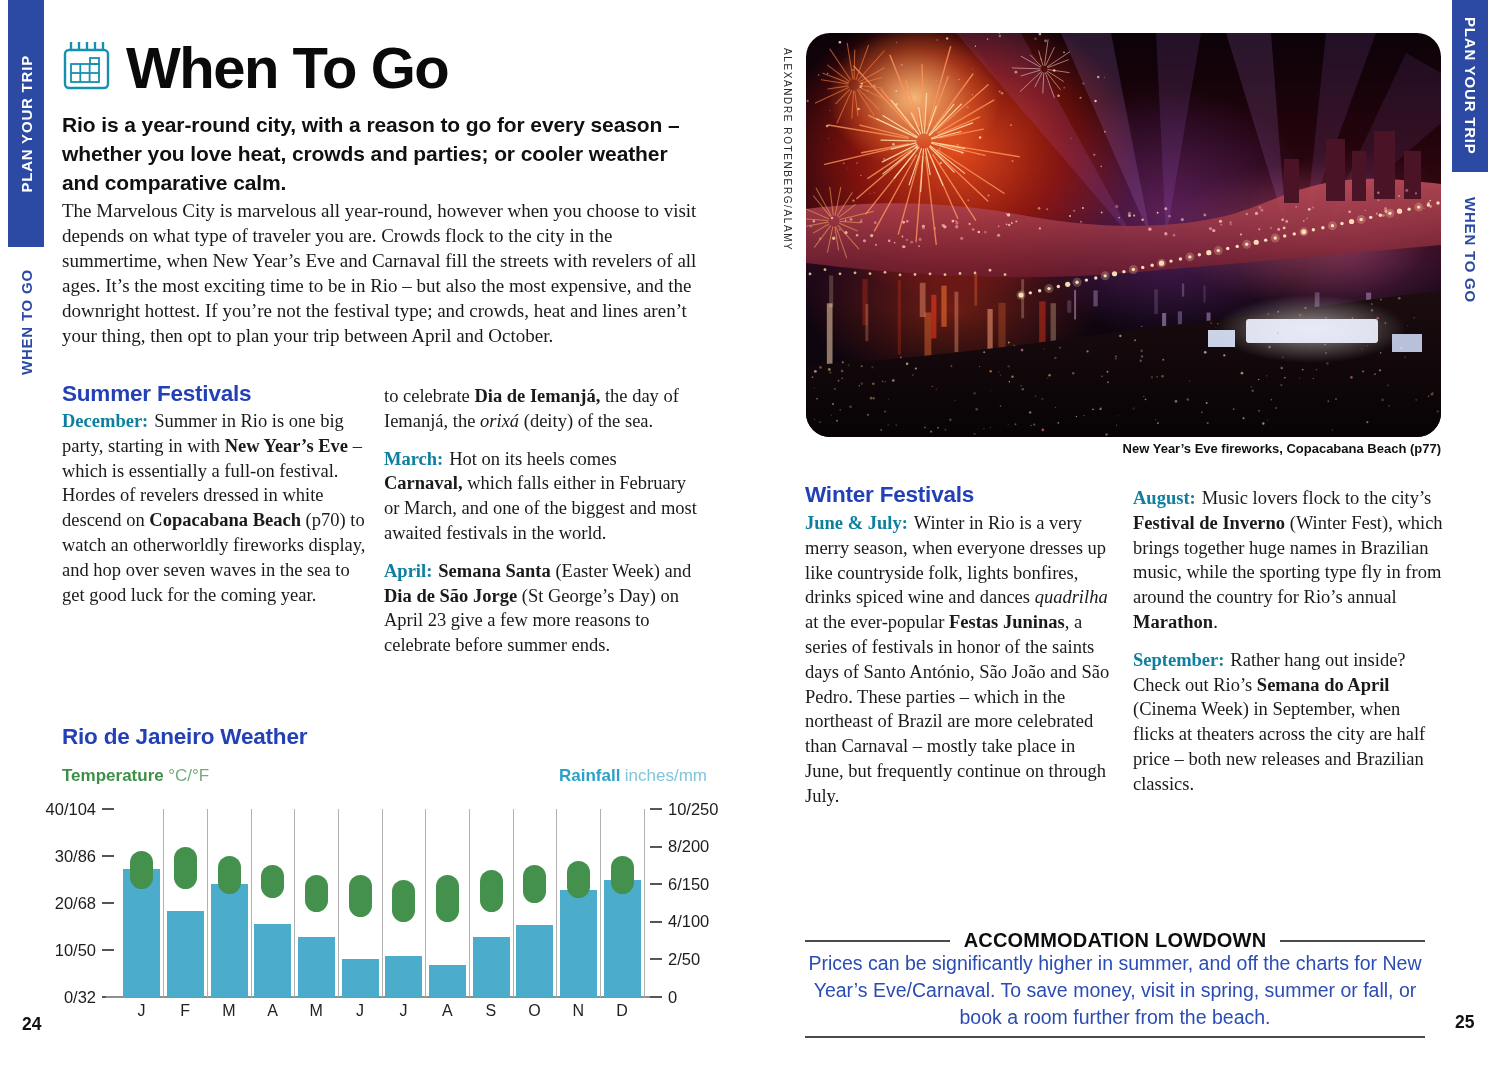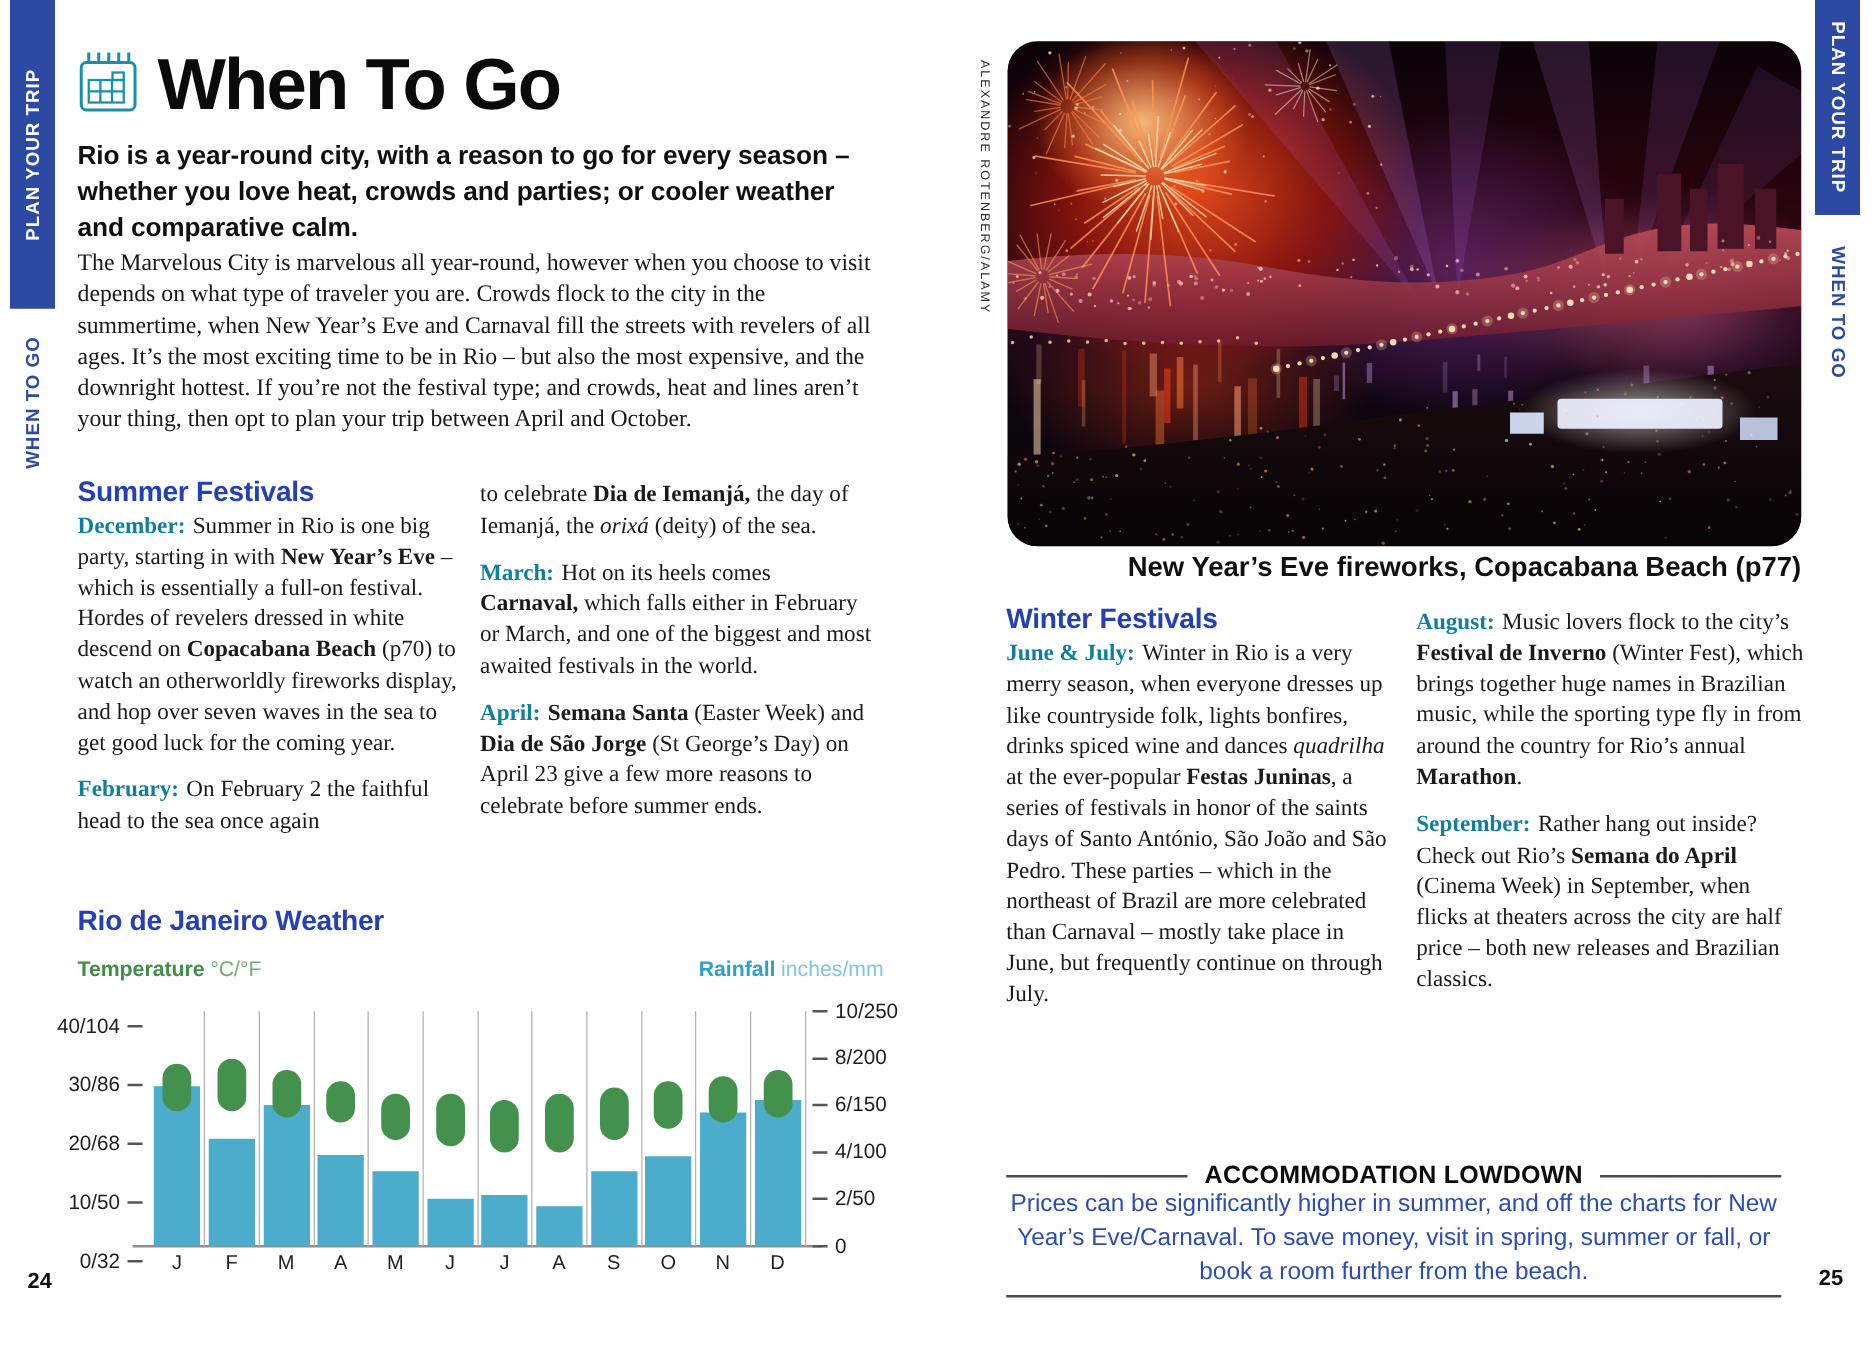--- a/index.html
+++ b/index.html
@@ -34,38 +34,38 @@
   .legend-blue-b{color:#2BA1C9;font-weight:700;font-size:17px;}
   .legend-blue{color:#7FC5DE;font-size:17px;}
   #chart{width:645px;height:226px;}
   #plot{position:absolute;left:58px;top:9px;width:524px;height:188px;}
   .gridline{position:absolute;top:0;width:1px;background:#b3b1b1;}
   .baseline{position:absolute;left:-14px;right:-14px;bottom:-1px;height:2px;background:#8f8f8f;}
   .rain-bar{position:absolute;bottom:0;}
   .temp-cap{position:absolute;border-radius:12px;}
   .tick{position:absolute;height:18px;display:flex;align-items:center;font-size:16.5px;color:#1d1d1d;font-weight:500;}
   .tick .dash{display:inline-block;width:12px;height:2px;background:#555;}
-  .tickL{justify-content:flex-end;right:0;margin-top:12px;}
+  .tickL{justify-content:flex-end;right:0;}
   .tickL span{margin-right:6px;}
   .tickR{left:0;}
   .tickR span{margin-left:6px;}
   .month-lab{position:absolute;top:0;text-align:center;font-size:16px;color:#222;letter-spacing:.5px;}
 
   
   .photo{border-radius:24px;overflow:hidden;
      background:linear-gradient(180deg,#0b0208 0%,#23040c 26%,#330711 44%,#23091a 58%,#0e0510 72%,#0b0609 100%);}
   .photo .glow{position:absolute;pointer-events:none;}
   .g1{left:-12%;top:-18%;width:72%;height:95%;background:radial-gradient(closest-side,rgba(255,84,30,.85),rgba(214,32,12,.5) 45%,rgba(120,10,5,0) 78%);}
   .g2{left:0%;top:-6%;width:34%;height:44%;background:radial-gradient(closest-side,rgba(255,200,130,.9),rgba(255,120,50,.35) 55%,rgba(0,0,0,0) 80%);}
   .g3{left:28%;top:6%;width:58%;height:78%;background:radial-gradient(closest-side,rgba(155,72,205,.38),rgba(110,50,160,.18) 55%,rgba(0,0,0,0) 80%);}
   .g4{left:62%;top:22%;width:48%;height:60%;background:radial-gradient(closest-side,rgba(225,92,185,.30),rgba(0,0,0,0) 78%);}
   .g5{left:52%;top:28%;width:52%;height:44%;background:radial-gradient(closest-side,rgba(255,125,118,.28),rgba(0,0,0,0) 80%);}
   .g6{left:-6%;top:44%;width:58%;height:48%;background:radial-gradient(closest-side,rgba(255,66,22,.38),rgba(0,0,0,0) 80%);}
   .photo-credit{writing-mode:vertical-rl;font-size:10px;letter-spacing:1.6px;color:#2b2b2b;white-space:nowrap;}
-  .photo-caption{font-size:22px;font-weight:700;color:#101010;text-align:right;}
+  .photo-caption{font-size:13px;font-weight:700;color:#101010;text-align:right;}
 
   
   .acc-titlerow{display:flex;align-items:center;}
   .acc-rule{flex:1;height:2px;background:#4a4a4a;}
   .acc-title{margin:0 14px;font-size:20px;font-weight:800;letter-spacing:.2px;color:#0d0d0d;white-space:nowrap;}
   .acc-text{color:#2B4CB4;font-size:19.5px;line-height:27px;font-weight:500;text-align:center;}
   .acc-bottomrule{height:2px;background:#4a4a4a;}
   .pagenum{font-size:17.5px;font-weight:700;color:#111;}
 </style>
 </head>
@@ -105,21 +105,20 @@
     </g>
   </svg>
   <h1 class="abs page-title" style="left:126px;top:34px;">When To Go</h1>
 
   <p class="abs intro-lead" style="left:62px;top:110px;width:638px;margin:0;">Rio is a year-round city, with a reason to go for every season – whether you love heat, crowds and parties; or cooler weather and comparative calm.</p>
   <p class="abs intro-body" style="left:62px;top:199px;width:642px;margin:0;">The Marvelous City is marvelous all year-round, however when you choose to visit depends on what type of traveler you are. Crowds flock to the city in the summertime, when New Year’s Eve and Carnaval fill the streets with revelers of all ages. It’s the most exciting time to be in Rio – but also the most expensive, and the downright hottest. If you’re not the festival type; and crowds, heat and lines aren’t your thing, then opt to plan your trip between April and October.</p>
 
   <div class="abs sec-heading" style="left:62px;top:381px;">Summer Festivals</div>
   <div class="abs" style="left:62px;top:409px;width:304px;">
     <p class="entry"><span class="lead">December:</span><span><span>Summer in Rio is one big party, starting in with </span><span class="seg-b">New Year’s Eve</span><span> – which is essentially a full-on festival. Hordes of revelers dressed in white descend on </span><span class="seg-b">Copacabana Beach</span><span> (p70) to watch an otherworldly fireworks display, and hop over seven waves in the sea to get good luck for the coming year.</span></span></p>
-    <p class="entry"><span class="lead">February:</span><span><span>On February 2 the faithful head to the sea once again</span></span></p>
   </div>
   <div class="abs" style="left:384px;top:384px;width:314px;">
     <p class="entry"><span><span>to celebrate </span><span class="seg-b">Dia de Iemanjá,</span><span> the day of Iemanjá, the </span><span class="seg-i">orixá</span><span> (deity) of the sea.</span></span></p>
     <p class="entry"><span class="lead">March:</span><span><span>Hot on its heels comes </span><span class="seg-b">Carnaval,</span><span> which falls either in February or March, and one of the biggest and most awaited festivals in the world.</span></span></p>
     <p class="entry"><span class="lead">April:</span><span><span class="seg-b">Semana Santa</span><span> (Easter Week) and </span><span class="seg-b">Dia de São Jorge</span><span> (St George’s Day) on April 23 give a few more reasons to celebrate before summer ends.</span></span></p>
   </div>
 
   <div class="abs sec-heading" style="left:62px;top:724px;">Rio de Janeiro Weather</div>
   <div class="abs" style="left:62px;top:766px;width:645px;">
     <span class="legend-green-b">Temperature</span>

